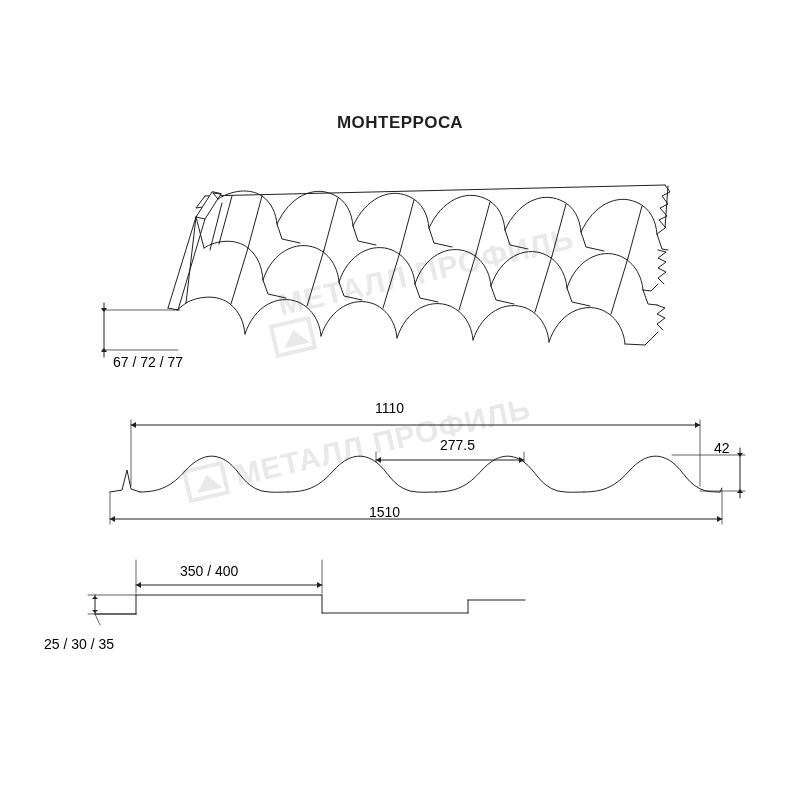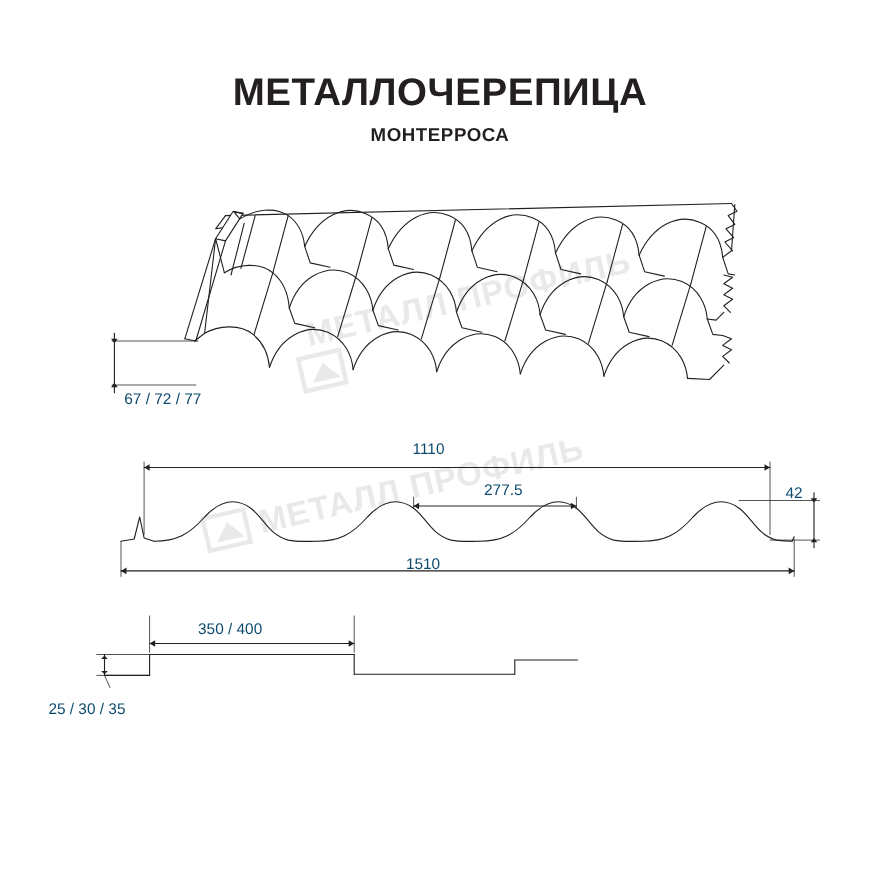--- a/index.html
+++ b/index.html
@@ -74,39 +74,38 @@
     border-right: 13px solid transparent;
     border-bottom: 16px solid #e9e9e9;
   }
   .wml1 { left: 272px; top: 320px; transform: rotate(-13deg); }
   .wml2 { left: 185px; top: 465px; transform: rotate(-13deg); }
 
   
   .dim {
     position: absolute;
     font-size: 14px;
-    color: #0c4a6e;
+    color: #000000;
     white-space: nowrap;
   }
   .dim-h   { left: 113px; top: 354px; }
   .dim-1110{ left: 375px; top: 400px; }
   .dim-2775{ left: 420px; top: 437px; margin-left: 20px; }
   .dim-42  { left: 703px; top: 440px; margin-left: 11px; }
   .dim-1170{ left: 369px; top: 504px; }
   .dim-350 { left: 180px; top: 563px; }
   .dim-25  { left: 44px;  top: 636px; }
 
   svg { display: block; }
 </style>
 </head>
 <body>
 
 <div class="sheet">
 
-  <div class="title">МЕТАЛЛОЧЕРЕПИЦА</div>
   <div class="subtitle">МОНТЕРРОСА</div>
 
   <div class="watermark wm1">МЕТАЛЛ ПРОФИЛЬ</div>
   <div class="watermark wm2">МЕТАЛЛ ПРОФИЛЬ</div>
   <div class="wm-logo wml1"></div>
   <div class="wm-logo wml2"></div>
 
   <svg width="800" height="800" viewBox="0 0 800 800" style="position:absolute;left:0;top:0;">
 
     <g fill="none" stroke="#231f20" stroke-width="1" stroke-linejoin="round" stroke-linecap="round">

